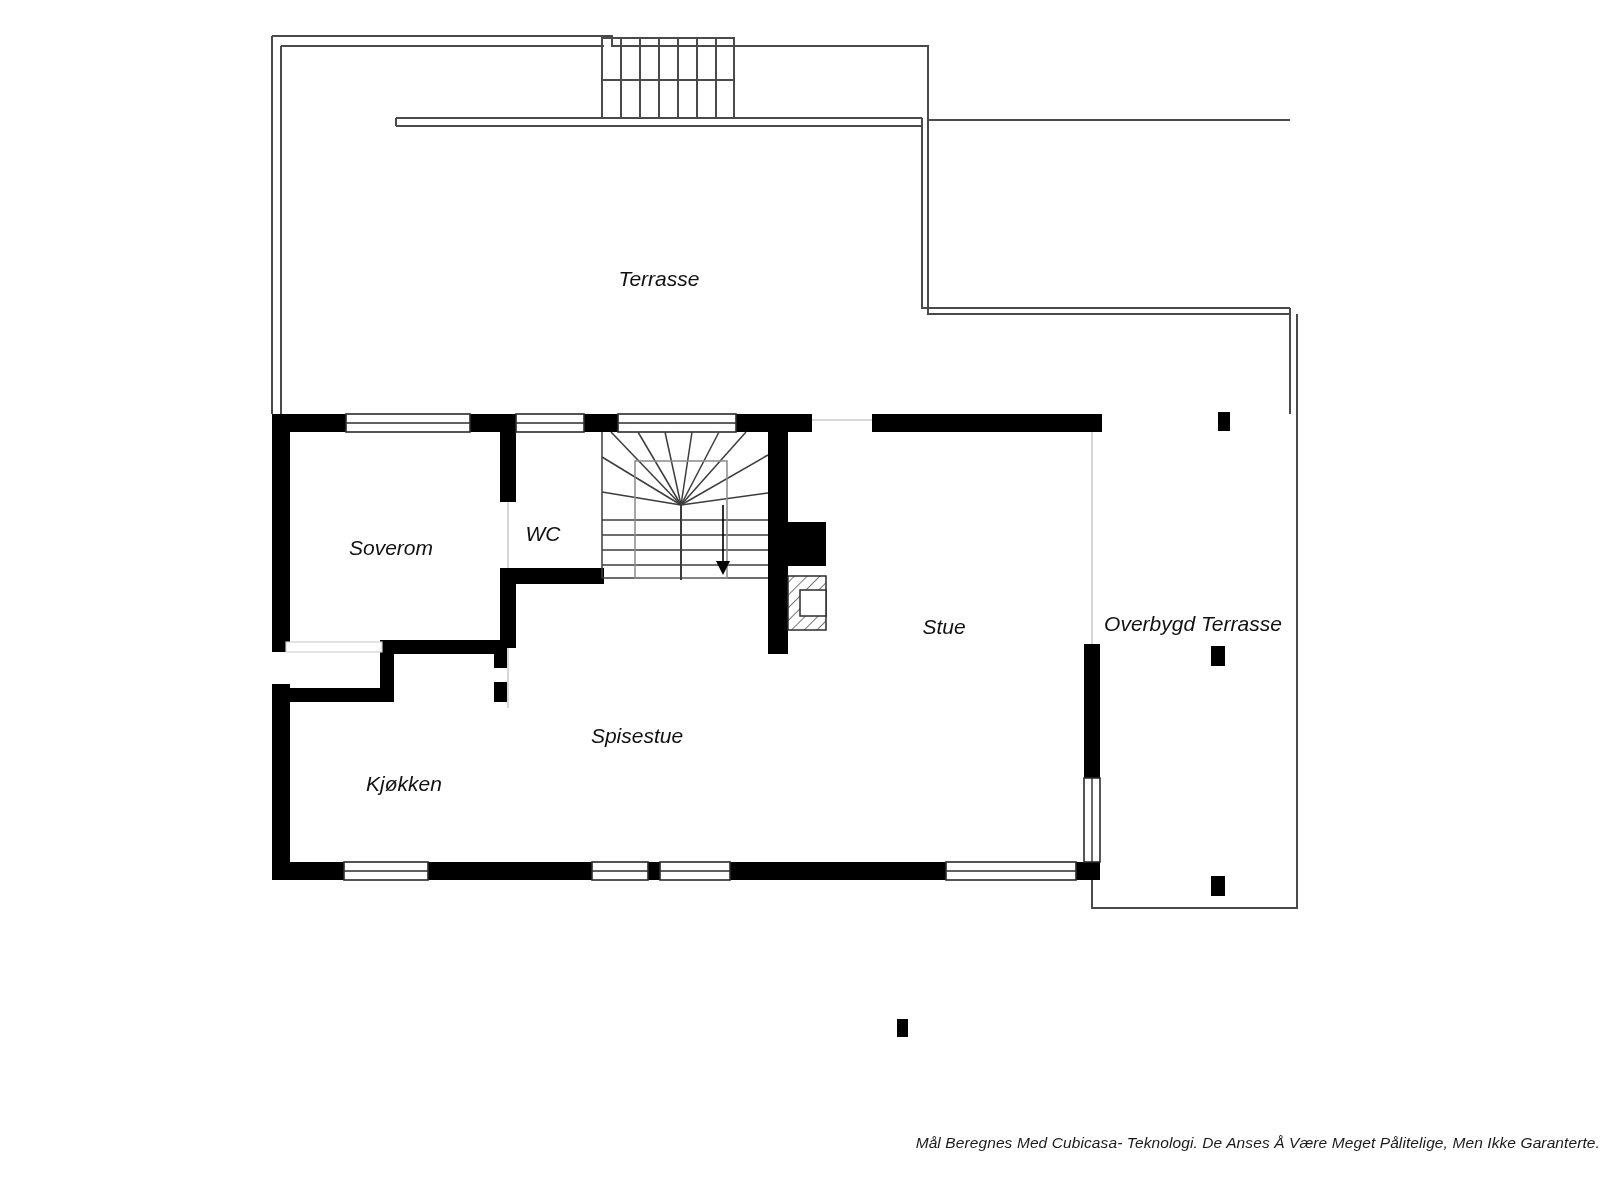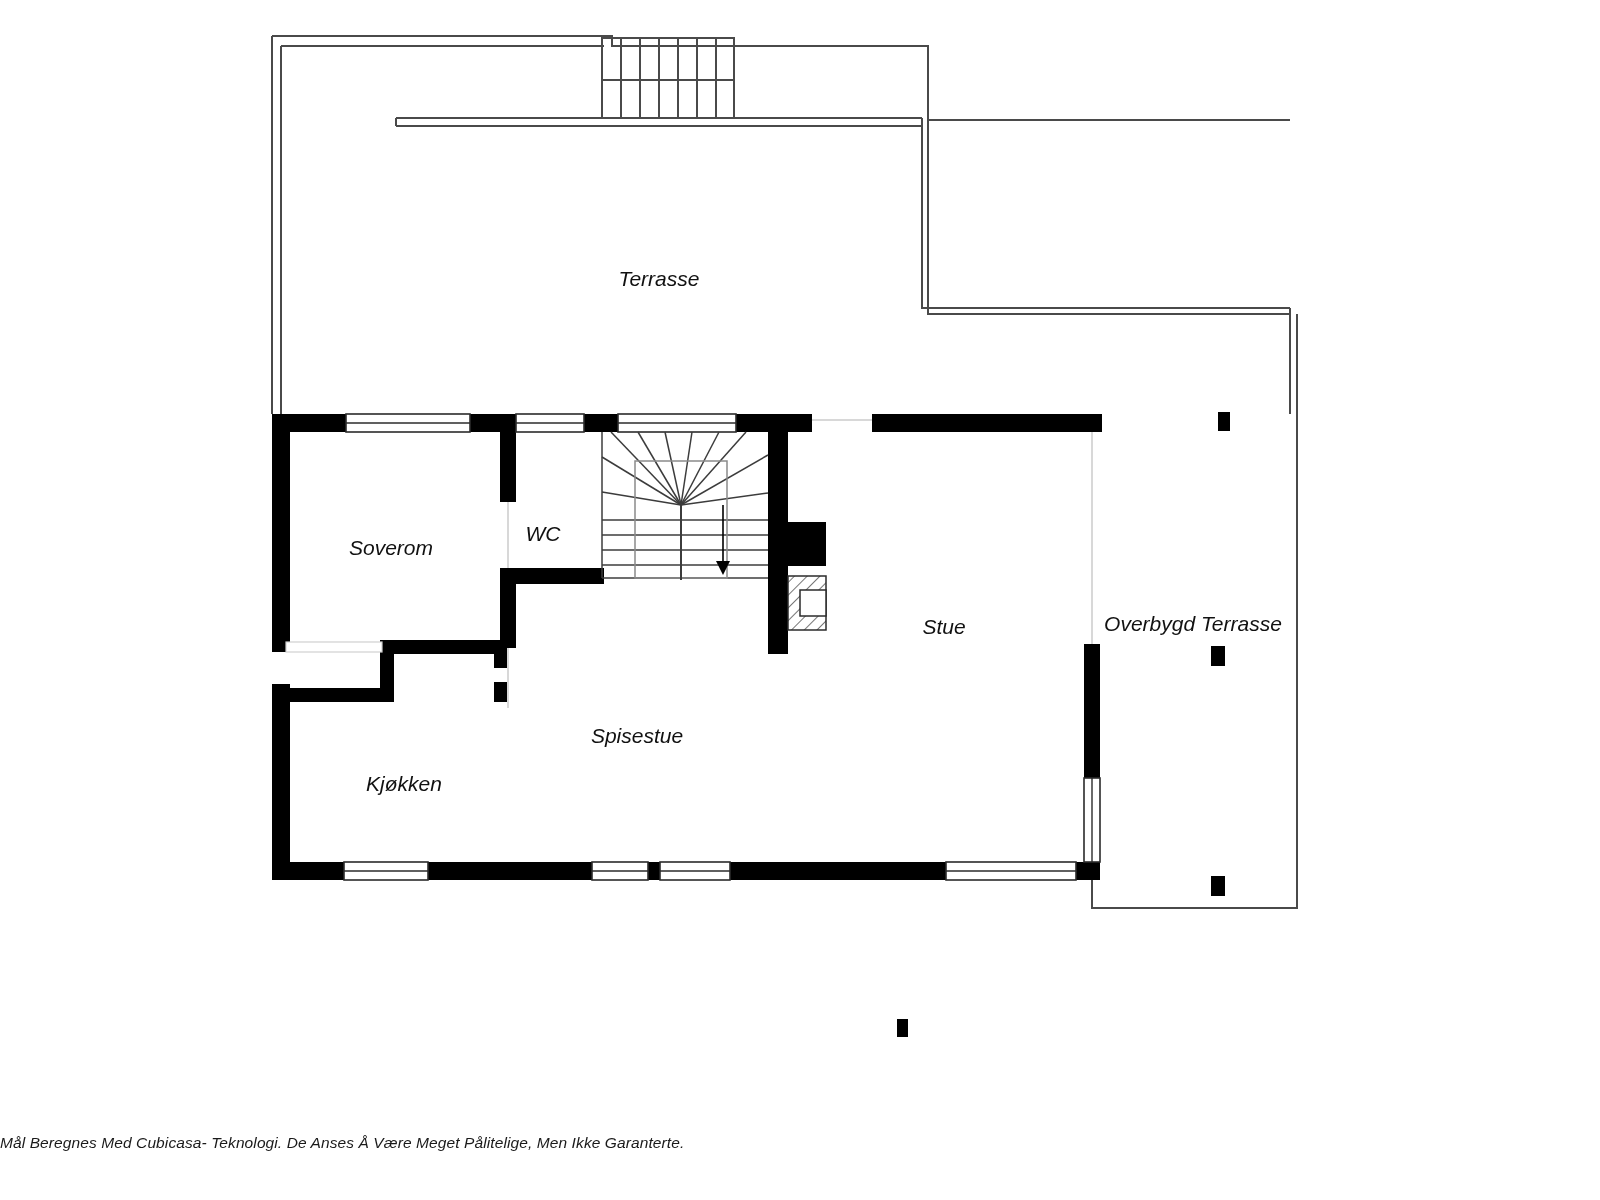--- a/index.html
+++ b/index.html
@@ -31,21 +31,21 @@
     font-size: 21px;
     fill: #111111;
     text-anchor: middle;
     dominant-baseline: middle;
   }
   .footer-note {
     position: absolute;
     left: 0;
     top: 1126px;
     width: 1600px;
-    text-align: left;
+    text-align: right;
     font-family: "Liberation Sans", sans-serif;
     font-size: 15.5px;
     color: #1a1a1a;
     letter-spacing: 0.1px;
   }
 </style>
 </head>
 <body>
 
 <div id="plan-root">

